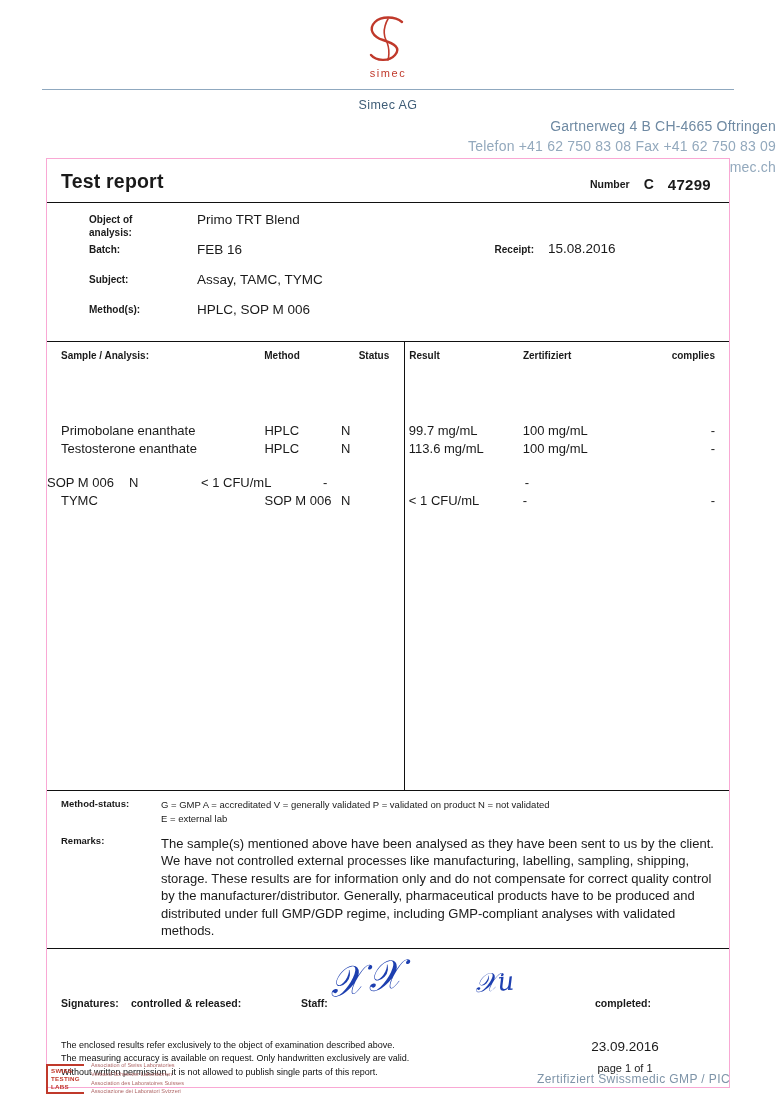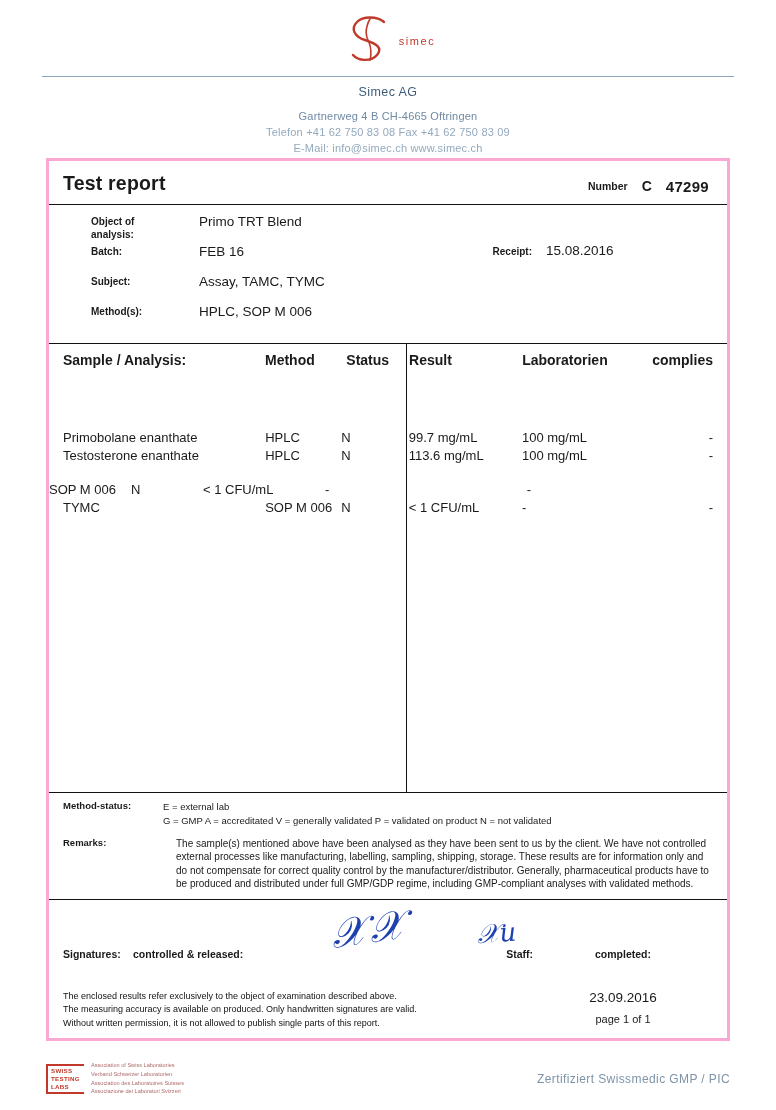--- a/index.html
+++ b/index.html
@@ -22,21 +22,21 @@
     box-sizing: border-box;
   }
 
   
   .letterhead {
     text-align: center;
     padding-top: 14px;
   }
   .logo-wrap {
     display: flex;
-    flex-direction: row;
+    flex-direction: column;
     align-items: center;
     justify-content: center;
   }
   .logo-mark {
     width: 58px;
     height: 52px;
   }
   .logo-word {
     font-size: 11px;
     letter-spacing: 1.6px;
@@ -48,37 +48,38 @@
     border-top: 1px solid #8fa8bf;
     margin: 10px 42px 0 42px;
   }
   .company {
     font-size: 12.5px;
     color: #3f5d77;
     margin-top: 8px;
     letter-spacing: 0.4px;
   }
   .addr {
-    font-size: 11px;
+    font-size: 14px;
     color: #6f8aa3;
-    margin-top: 10px;
+    margin-top: 4px;
     line-height: 1.45;
     letter-spacing: 0.2px;
+    text-align: right;
   }
   .addr .dim {
     color: #93a9bd;
   }
 
   
   .report {
     position: absolute;
     left: 46px;
     top: 158px;
     width: 684px;
-    border: 3px solid #f9a8d4;
+    border: 1px solid #f9a8d4;
     box-sizing: border-box;
     background: #fff;
   }
   .title-row {
     display: flex;
     align-items: baseline;
     justify-content: space-between;
     padding: 11px 14px 9px 14px;
     border-bottom: 1px solid #111;
   }
@@ -139,21 +140,21 @@
   }
 
   
   .results {
     position: relative;
     height: 448px;
     border-bottom: 1px solid #111;
   }
   .res-head {
     display: flex;
-    font-size: 14px;
+    font-size: 10px;
     font-weight: bold;
     padding: 8px 0 9px 0;
   }
   .col-sample   { width: 232px; padding-left: 14px; box-sizing: border-box; }
   .col-method   { width: 82px; }
   .col-status   { width: 62px; text-align: right; padding-right: 10px; box-sizing: border-box; }
   .col-result   { width: 132px; padding-left: 10px; box-sizing: border-box; }
   .col-spec     { width: 120px; }
   .col-complies { width: 100px; text-align: right; padding-right: 14px; box-sizing: border-box; }
 
@@ -188,41 +189,40 @@
   .ms-label { width: 100px; font-weight: bold; }
   .ms-text { flex: 1; line-height: 1.45; }
 
   .remarks-row {
     display: flex;
     margin-top: 9px;
   }
   .remarks-label { width: 100px; font-weight: bold; font-size: 9.5px; }
   .remarks-text {
     flex: 1;
-    font-size: 10px;
+    font-size: 13px;
     line-height: 1.35;
-    margin-left: 13px;
   }
 
   
   .sig-area {
     position: relative;
     padding: 0 14px 6px 14px;
     min-height: 82px;
   }
   .sig-row {
     display: flex;
     align-items: flex-end;
     font-size: 10.5px;
     font-weight: bold;
     padding-top: 48px;
   }
   .sig-label { width: 70px; }
   .sig-released { width: 170px; }
-  .sig-staff { width: 230px; text-align: right; }
+  .sig-staff { width: 230px; }
   .sig-completed { flex: 1; text-align: center; font-weight: bold; }
 
   .sig-ink {
     position: absolute;
     color: #1d3fb0;
     font-family: "DejaVu Serif", serif;
     font-style: italic;
   }
   .ink1 {
     left: 282px;
@@ -373,21 +373,21 @@
     </div>
 
     <div class="results">
       <div class="vline"></div>
 
       <div class="res-head">
         <div class="col-sample">Sample / Analysis:</div>
         <div class="col-method">Method</div>
         <div class="col-status">Status</div>
         <div class="col-result">Result</div>
-        <div class="col-spec">Laboratorien</div>
+        <div class="col-spec">Zertifiziert</div>
         <div class="col-complies">complies</div>
       </div>
 
       <div class="res-body">
 
         <div class="res-row">
           <div class="col-sample">Primobolane enanthate</div>
           <div class="col-method">HPLC</div>
           <div class="col-status">N</div>
           <div class="col-result">99.7 mg/mL</div>
@@ -423,22 +423,22 @@
           <div class="col-complies">-</div>
         </div>
 
       </div>
     </div>
 
     <div class="notes">
       <div class="ms-row">
         <div class="ms-label">Method-status:</div>
         <div class="ms-text">
+          <div>G = GMP   A = accreditated   V = generally validated   P = validated on product   N = not validated</div>
           <div>E = external lab</div>
-          <div>G = GMP   A = accreditated   V = generally validated   P = validated on product   N = not validated</div>
         </div>
       </div>
 
       <div class="remarks-row">
         <div class="remarks-label">Remarks:</div>
         <div class="remarks-text">The sample(s) mentioned above have been analysed as they have been sent to us by the client. We have not controlled external processes like manufacturing, labelling, sampling, shipping, storage. These results are for information only and do not compensate for correct quality control by the manufacturer/distributor. Generally, pharmaceutical products have to be produced and distributed under full GMP/GDP regime, including GMP-compliant analyses with validated methods.</div>
       </div>
     </div>
 
     <div class="sig-area">
@@ -449,21 +449,21 @@
         <div class="sig-label">Signatures:</div>
         <div class="sig-released">controlled &amp; released:</div>
         <div class="sig-staff">Staff:</div>
         <div class="sig-completed">completed:</div>
       </div>
     </div>
 
     <div class="closing">
       <div class="closing-left">
         <div>The enclosed results refer exclusively to the object of examination described above.</div>
-        <div>The measuring accuracy is available on produced. Only handwritten signatures are valid.</div>
+        <div>The measuring accuracy is available on request. Only handwritten exclusively are valid.</div>
         <div>Without written permission, it is not allowed to publish single parts of this report.</div>
       </div>
       <div class="closing-right">
         <div>23.09.2016</div>
         <div class="page-of">page 1 of 1</div>
       </div>
     </div>
 
   </div>
 

